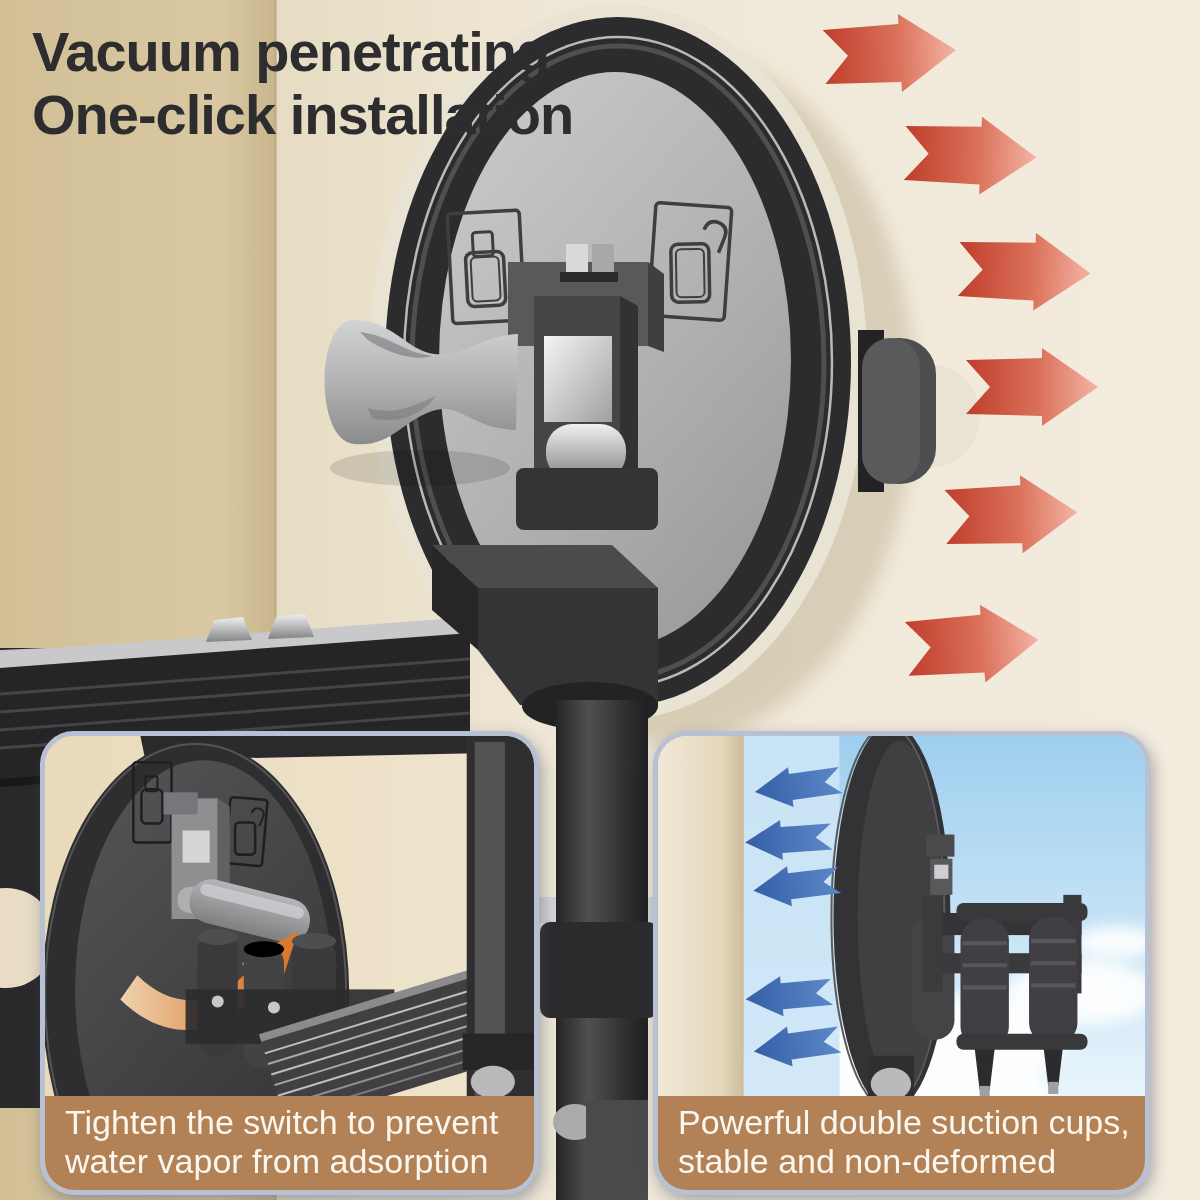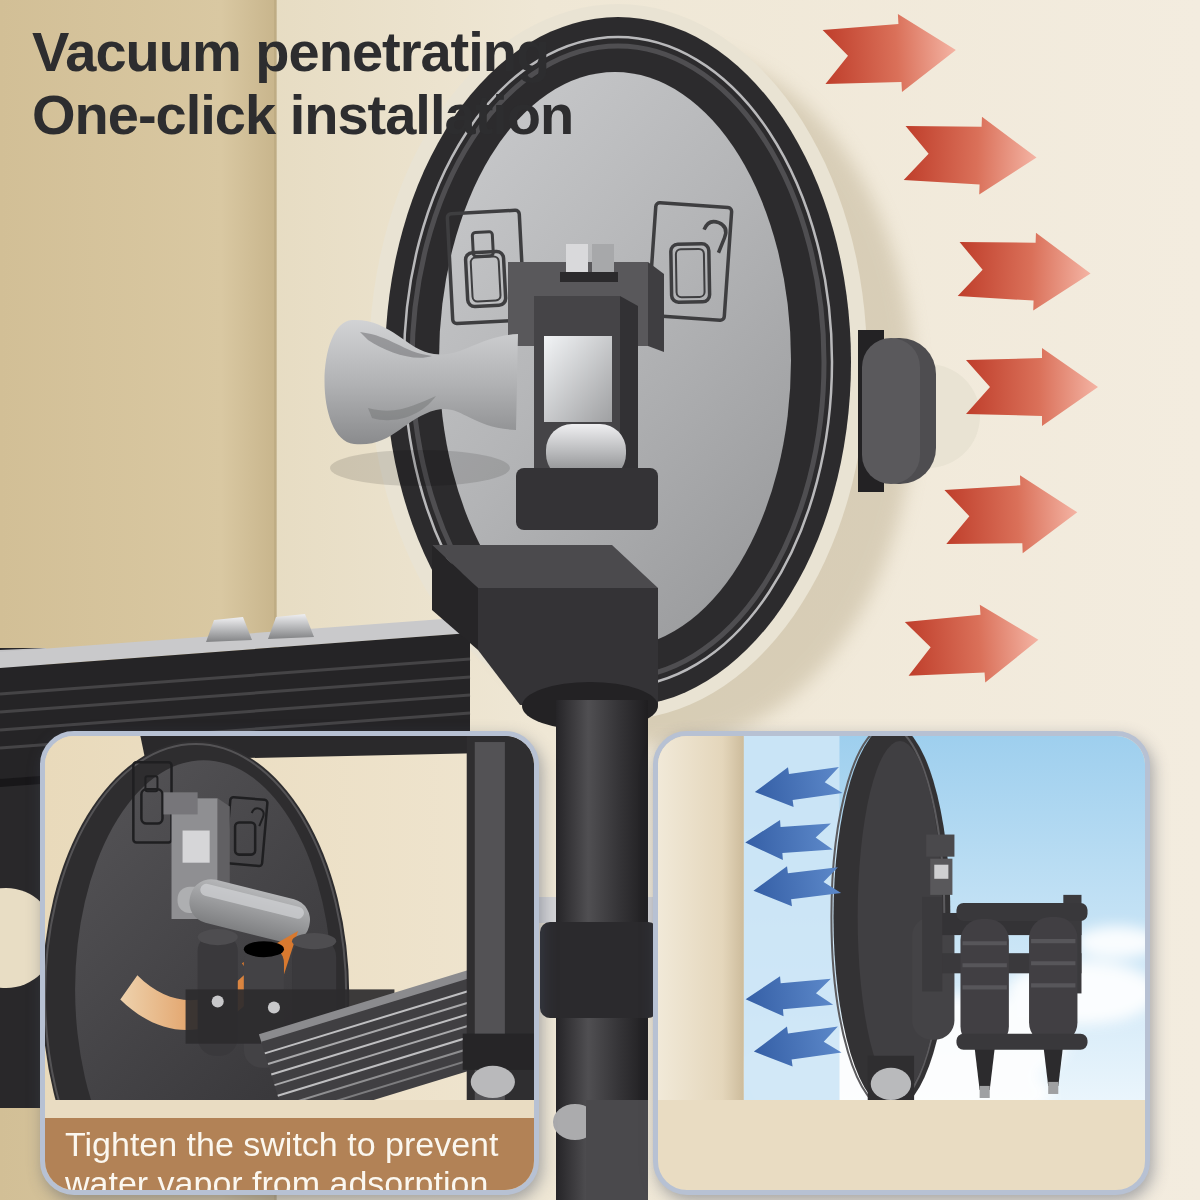--- a/index.html
+++ b/index.html
@@ -7,21 +7,21 @@
        font-family:"Liberation Sans","DejaVu Sans",sans-serif;background:#efe7d5;}
   #scene{position:absolute;left:0;top:0;width:1200px;height:1200px;}
   .title{position:absolute;left:32px;top:20px;z-index:5;
          font-weight:bold;font-size:56px;line-height:1.13;letter-spacing:-1px;
          color:var(--title-text,#2d2d2f);}
   .inset{position:absolute;z-index:6;border:5px solid var(--panel-border,#b7c1d3);
          border-radius:34px;overflow:hidden;background:#e9dcc2;
          box-shadow:3px 6px 16px rgba(70,80,100,.45);}
   .inset .photo{position:absolute;left:0;top:0;right:0;bottom:90px;}
   .inset .photo svg{width:100%;height:100%;display:block;}
-  .caption{position:absolute;left:0;right:0;bottom:0;height:72px;
+  .caption{position:absolute;left:0;right:0;bottom:0;height:94px;
            background:var(--caption-bg,#b28256);color:var(--caption-text,#fbf7ef);
            font-size:34px;line-height:39px;padding:7px 10px 0 20px;box-sizing:border-box;
            white-space:nowrap;}
   #panel-left{left:40px;top:731px;width:489px;height:454px;}
   #panel-right{left:653px;top:731px;width:487px;height:454px;}
 </style>
 </head>
 <body>
 
 <svg id="scene" viewBox="0 0 1200 1200">
@@ -344,13 +344,17 @@
 
       <g fill="url(#blueG)">
         <use href="#blueArrow" transform="translate(93,34) rotate(-8)"></use>
         <use href="#blueArrow" transform="translate(85,84) rotate(-4)"></use>
         <use href="#blueArrow" transform="translate(92,132) rotate(-7)"></use>
         <use href="#blueArrow" transform="translate(85,240) rotate(-5)"></use>
         <use href="#blueArrow" transform="translate(92,292) rotate(-8)"></use>
       </g>
     </svg>
   </div>
+  <div class="caption">
+    <div>Powerful double suction cups,</div>
+    <div>stable and non-deformed</div>
+  </div>
 </div>
 
 </body></html>

